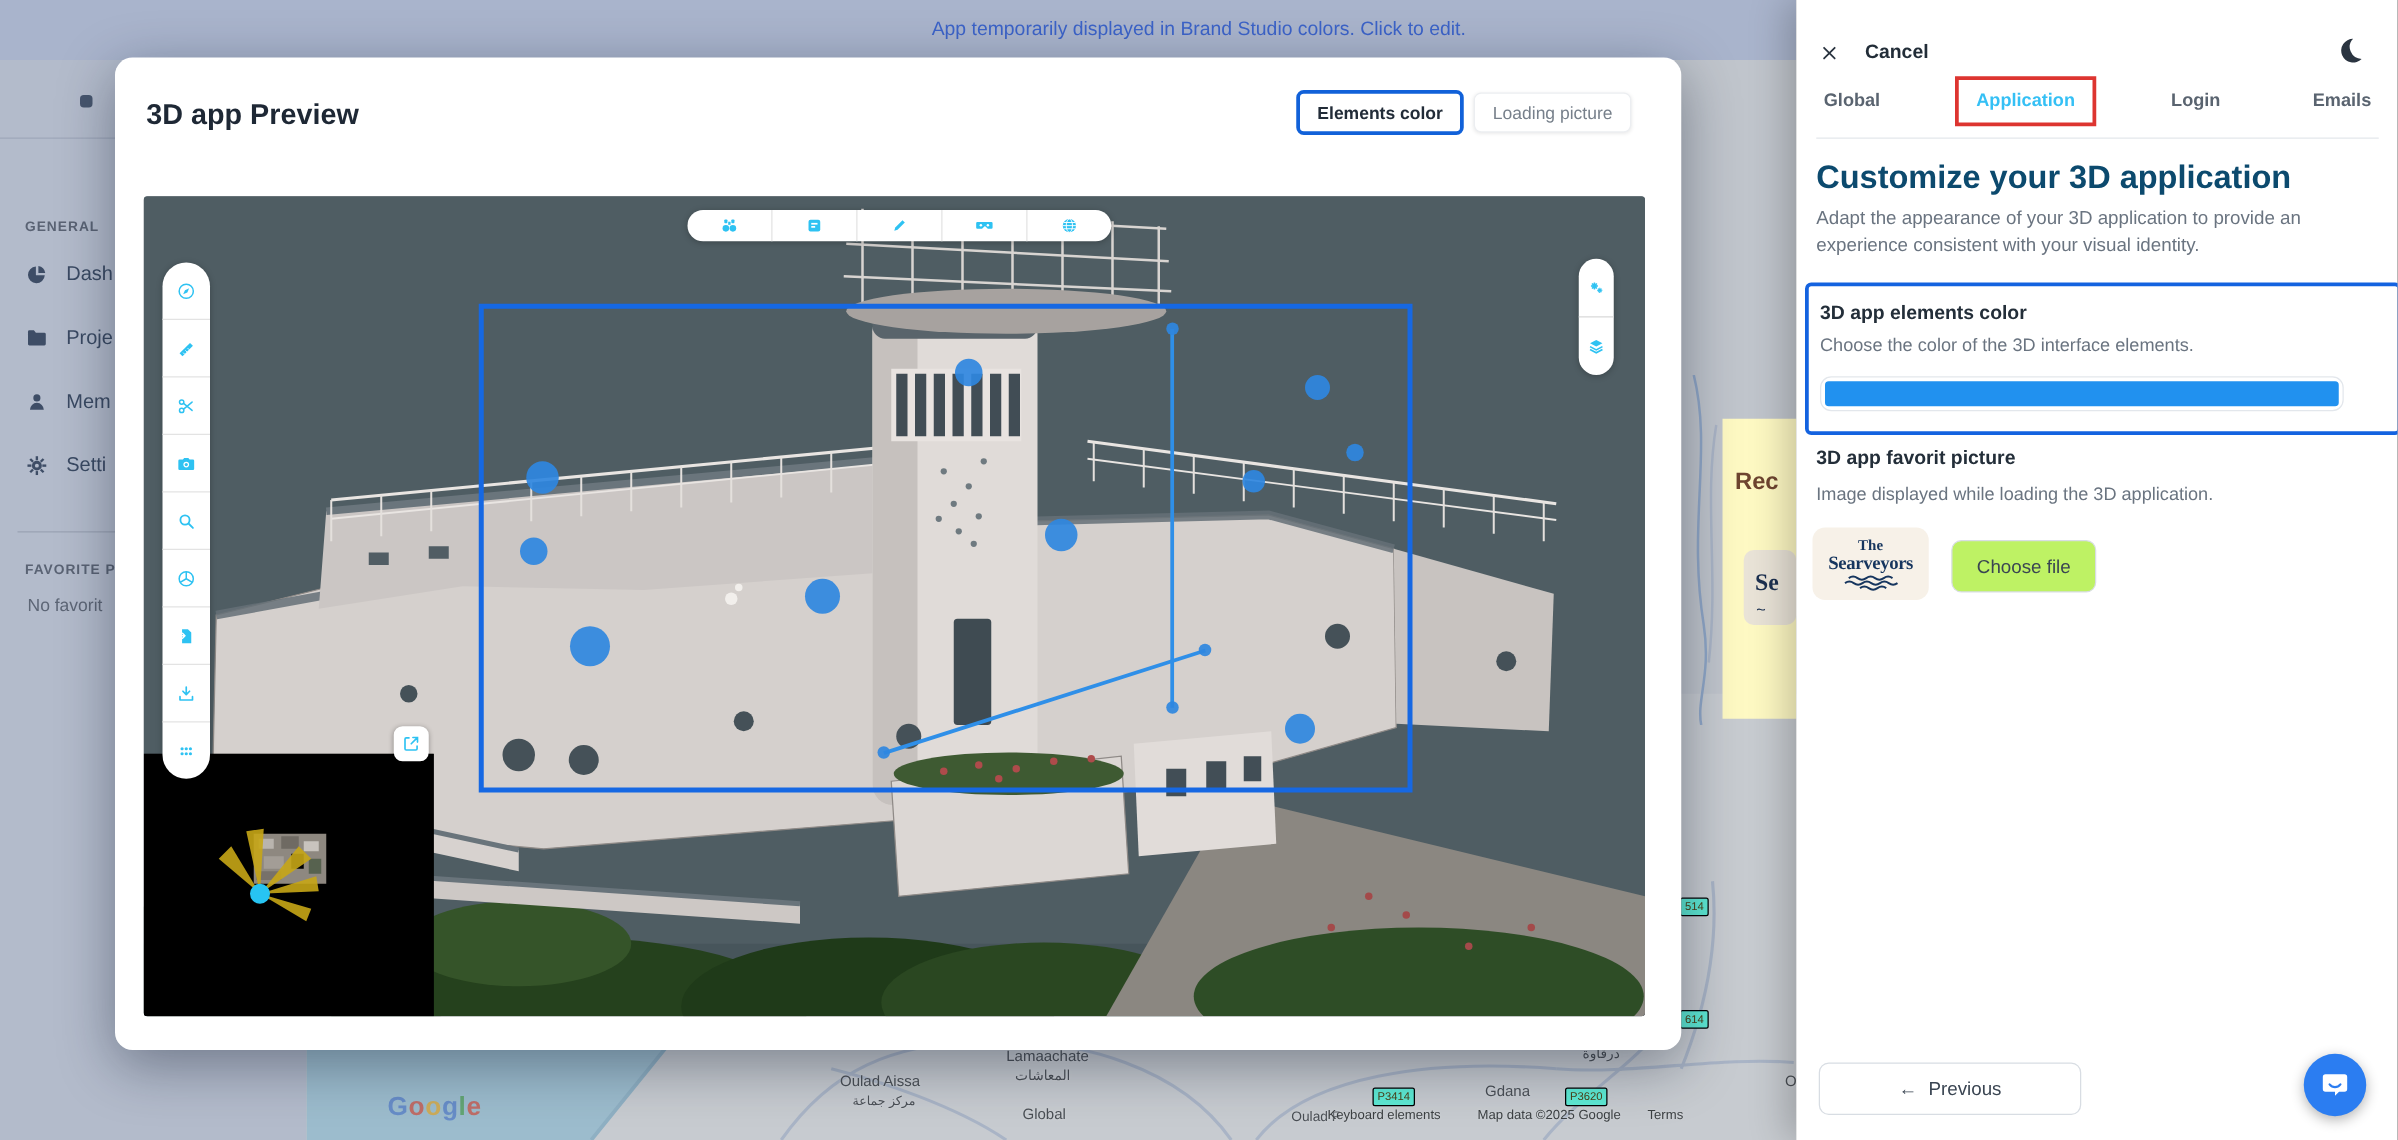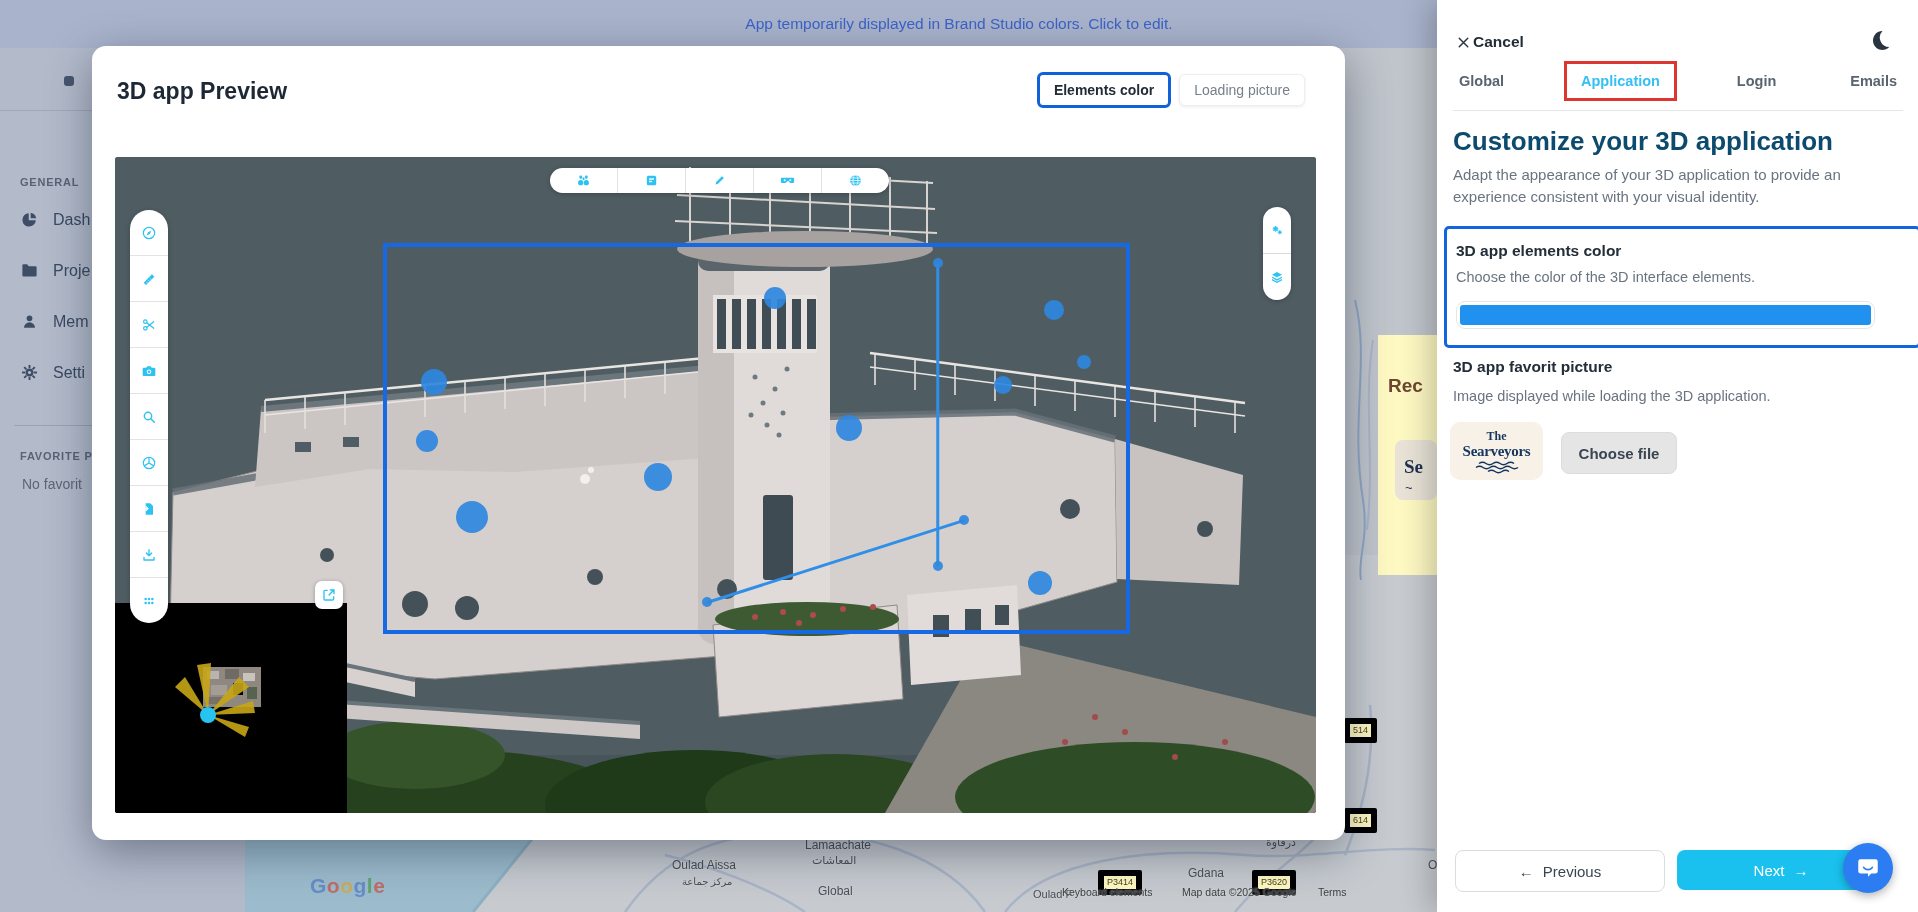--- a/index.html
+++ b/index.html
@@ -16,21 +16,21 @@
   #sidebar .hdr{position:absolute;left:0;top:0;width:100%;height:62px;border-bottom:1px solid #9fa8ba;}
   #sidebar .dot{position:absolute;left:64px;top:28px;width:10px;height:10px;border-radius:3px;background:#3e4d66;}
   .side-section{position:absolute;left:20px;font-size:11px;font-weight:bold;letter-spacing:.8px;color:#5a6374;}
   .side-item{position:absolute;left:20px;display:flex;align-items:center;gap:14px;color:#3a4a63;font-size:16px;}
   .side-item .icon{width:19px;height:19px;color:#3e4d66;}
   #side-divider{left:14px;top:377px;width:215px;height:1px;background:#9aa3b4;}
   .side-muted{position:absolute;left:22px;font-size:14px;color:#5d6676;}
   
   #map{left:245px;top:555px;width:1192px;height:357px;background:#c7cbd0;z-index:2;overflow:hidden;}
   .map-label{position:absolute;color:#4a4f55;white-space:nowrap;text-shadow:0 0 2px #d7dadd;z-index:3;}
-  .map-badge{position:absolute;background:#fef9c3;border:6px solid #000000;color:#4c431a;
+  .map-badge{position:absolute;background:#5eead4;border:1px solid #000000;color:#4c431a;
      font-size:9px;padding:0 3px;border-radius:2px;line-height:13px;z-index:3;}
   #google-logo{position:absolute;left:310px;top:874px;font-size:21px;font-weight:bold;opacity:.8;z-index:3;letter-spacing:.5px;}
   .attr{position:absolute;font-size:10.5px;color:#3c4043;z-index:3;text-shadow:0 0 2px #d7dadd;}
   #bg-card{left:1378px;top:335px;width:59px;height:240px;background:#fef9c3;z-index:3;}
   #bg-card .rec{position:absolute;left:10px;top:40px;font-size:19px;font-weight:bold;color:#6e4530;}
   #bg-card .chip{position:absolute;left:17px;top:105px;width:42px;height:60px;background:#e9e3d7;border-radius:8px;}
   #bg-card .chip span{position:absolute;left:9px;top:16px;font-family:"Liberation Serif",serif;font-weight:bold;font-size:19px;color:#1c3050;}
   #bg-card .chip i{position:absolute;left:10px;top:40px;font-style:normal;color:#1c3050;font-size:13px;}
   
   #modal{left:92px;top:46px;width:1253px;height:794px;background:#fff;border-radius:14px;
@@ -62,42 +62,42 @@
   .dot{position:absolute;border-radius:50%;background:#2f87df;opacity:.92;}
   .mline{position:absolute;height:2.5px;background:#2f8fe8;transform-origin:0 50%;}
   #sel-rect{position:absolute;border:4px solid #1668e3;z-index:5;}
   
   #minimap{position:absolute;left:0;top:446px;width:232px;height:210px;background:#000;z-index:5;}
   #mm-expand{position:absolute;right:4px;top:-22px;width:28px;height:28px;background:#fff;border-radius:7px;
      box-shadow:0 1px 4px rgba(0,0,0,.3);display:flex;align-items:center;justify-content:center;cursor:pointer;}
   #mm-expand .icon{width:16px;height:16px;color:#2ec2f2;}
   
   #panel{left:1437px;top:0;width:481px;height:912px;background:#fff;z-index:20;box-shadow:-8px 0 28px rgba(0,0,0,.22);}
-  #cancel{position:absolute;left:18px;top:33px;display:flex;align-items:center;gap:1px;cursor:pointer;}
+  #cancel{position:absolute;left:18px;top:33px;display:flex;align-items:center;gap:20px;cursor:pointer;}
   #cancel .icon{width:17px;height:17px;color:#2a3440;}
   #cancel span{font-size:15.5px;font-weight:bold;color:#222d38;}
   #moon{position:absolute;right:26px;top:28px;width:24px;height:24px;color:#2a3440;cursor:pointer;}
   #tabs{position:absolute;left:16px;top:70px;width:450px;display:flex;justify-content:space-between;align-items:center;
      border-bottom:1px solid #e4e7eb;padding-bottom:18px;}
   .tab{font-size:14.5px;font-weight:bold;color:#5a6470;padding:0 6px;cursor:pointer;}
   .tab.active{color:#35c0f5;border:3px solid #dd3530;padding:9px 14px;margin:-9px -8px;}
   #p-heading{position:absolute;left:16px;top:126px;font-size:26px;font-weight:bold;color:#0c4a6e;}
   #p-desc{position:absolute;left:16px;top:164px;width:448px;font-size:15px;line-height:1.45;color:#6a7480;}
   #ec-box{position:absolute;left:7px;top:226px;width:453px;border:3px solid #1463e0;border-radius:5px;padding:13px 9px 16px 9px;}
   .f-label{font-size:15.5px;font-weight:bold;color:#232e39;}
   .f-desc{font-size:14.5px;color:#6a7480;margin-top:9px;}
   #swatch{margin-top:16px;width:411px;height:20px;background:#fff;border:1px solid #e3e7ec;border-radius:9px;padding:3px;cursor:pointer;}
   #swatch .bar{width:100%;height:100%;border-radius:3px;}
   #lp-label{position:absolute;left:16px;top:358px;}
   #lp-desc-row{position:absolute;left:16px;top:388px;}
   #logo-card{position:absolute;left:13px;top:422px;width:93px;height:58px;background:#f7f1e8;border-radius:10px;text-align:center;color:#16355e;}
   #logo-card .l1{font-family:"Liberation Serif",serif;font-weight:bold;font-size:12px;margin-top:7px;}
   #logo-card .l2{font-family:"Liberation Serif",serif;font-weight:bold;font-size:15px;margin-top:-1px;letter-spacing:-.3px;}
   #choose-file{position:absolute;left:124px;top:432px;width:114px;height:40px;border:1px solid #d8dde3;border-radius:8px;
-     background:#e5e5e5;font-size:15px;color:#3a4552;display:flex;align-items:center;justify-content:center;cursor:pointer;font-weight:bold;}
+     background:#bef264;font-size:15px;color:#3a4552;display:flex;align-items:center;justify-content:center;cursor:pointer;}
   .footer-btn{position:absolute;top:850px;width:208px;height:40px;border-radius:8px;display:flex;align-items:center;
      justify-content:center;gap:9px;font-size:15px;cursor:pointer;}
   #btn-prev{left:18px;background:#fff;border:1px solid #d8dde3;color:#3a4552;}
   #btn-next{left:240px;background:#1ac1ee;color:#fff;border:none;}
   #chat{left:1843px;top:843px;width:50px;height:50px;border-radius:50%;background:#2b7df1;z-index:30;
      display:flex;align-items:center;justify-content:center;box-shadow:0 3px 10px rgba(0,0,0,.3);cursor:pointer;}
   #chat .icon{width:26px;height:26px;}
 </style>
 </head>
 <body>
@@ -620,24 +620,20 @@
         <path d="M13 10.5 q3.5 -2.5 7 0 t7 0 t7 0"></path>
       </g>
     </svg>
   </div>
   <div id="choose-file">Choose file</div>
 
   <div class="footer-btn" id="btn-prev">
     <span>←</span>
     <span>Previous</span>
   </div>
-  <div class="footer-btn" id="btn-next">
-    <span>Next</span>
-    <span>→</span>
-  </div>
 </div>
 
 <div class="abs" id="chat">
   <span class="icon">
       <svg viewBox="0 0 24 24" style="width: 100%; height: 100%; display: block;">
         <path d="M5 4h14a2 2 0 0 1 2 2v9a2 2 0 0 1-2 2h-4l-3 3v-3H5a2 2 0 0 1-2-2V6a2 2 0 0 1 2-2z" fill="#fff"></path>
         <path d="M8 11.5c1.2 1.5 2.6 2.1 4 2.1s2.8-.6 4-2.1" stroke="#2b7df1" stroke-width="1.6" fill="none" stroke-linecap="round"></path>
       </svg>
     </span>
 </div>

